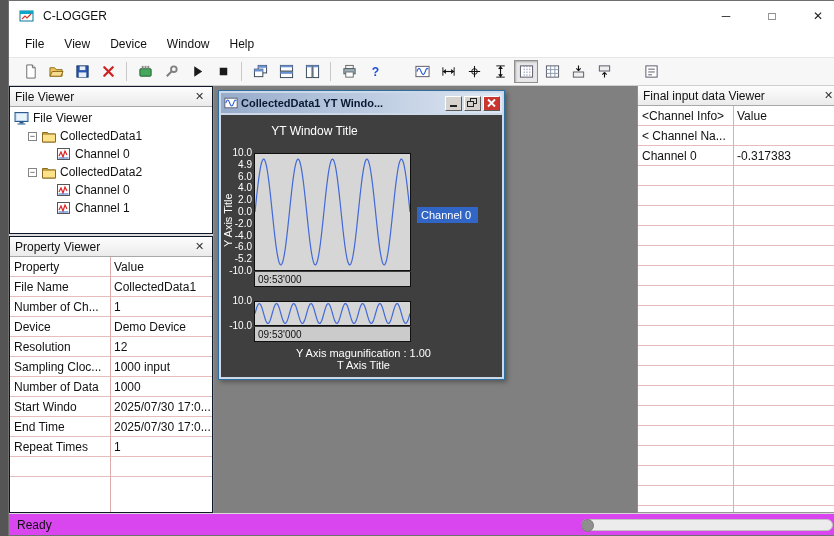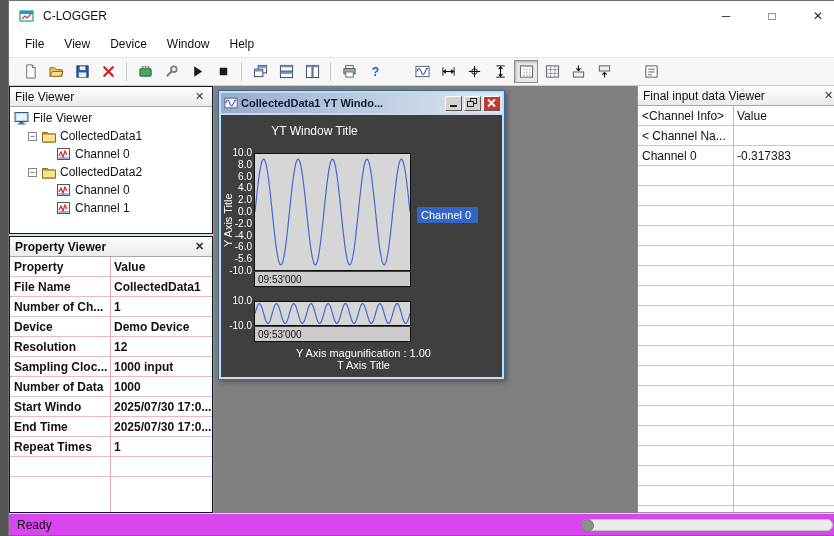--- a/index.html
+++ b/index.html
@@ -26,21 +26,21 @@
   .tb-btn.pressed{border:1px solid #8f8f8f;background:#e8e8e8;box-shadow:inset 1px 1px 2px rgba(0,0,0,.25);}
   .tb-sep{width:1px;height:19px;background:#c8c8c8;margin:0 5px;}
   .tb-sep.wide{background:transparent;margin:0 10px;}
 
   
   .main{flex:1;display:flex;min-height:0;background:#9a9a9a;}
   .left-col{width:205px;flex:0 0 205px;display:flex;flex-direction:column;background:#dcdcdc;border-right:1px solid #8e8e8e;}
   .right-col{width:204px;flex:0 0 204px;display:flex;flex-direction:column;background:#fff;border-left:1px solid #8e8e8e;}
   .panel{display:flex;flex-direction:column;background:#fff;border:1px solid #0f172a;min-height:0;}
   .panel.file-viewer{height:148px;flex:0 0 148px;margin-bottom:2px;}
-  .panel.property-viewer{flex:1;font-weight:bold;}
+  .panel.property-viewer{flex:1;}
   .panel.final-viewer{flex:1;border:none;border-bottom:1px solid #979797;}
   .panel-header{height:20px;flex:0 0 20px;background:linear-gradient(#fdfdfd,#ebebeb);
                 border-bottom:1px solid #a8a8a8;display:flex;align-items:center;padding:0 5px;}
   .panel-title{flex:1;white-space:nowrap;overflow:hidden;}
   .panel-close{width:15px;text-align:center;font-size:11px;color:#333;cursor:default;}
 
   
   .tree{flex:1;background:#fff;padding-top:2px;overflow:hidden;}
   .tree-row{height:18px;display:flex;align-items:center;white-space:nowrap;}
   .expander{width:9px;height:9px;border:1px solid #848484;background:#fff;color:#333;
@@ -417,29 +417,29 @@
               </svg>
           </span>
         </div>
 
         <div class="ytwin-content">
           <div class="yt-chart-title">YT Window Title</div>
           <div class="yt-ytitle">Y Axis Title</div>
 
           <div class="yt-ylabels" id="ylabels1">
               <span>10.0</span>
-              <span>8.0</span>
+              <span>4.9</span>
               <span>6.0</span>
               <span>4.0</span>
               <span>2.0</span>
               <span>0.0</span>
               <span>-2.0</span>
               <span>-4.0</span>
               <span>-6.0</span>
-              <span>-5.6</span>
+              <span>-5.2</span>
               <span>-10.0</span>
             </div>
           <div class="yt-plot" id="plot1">
             <svg class="wave" id="wave1" viewBox="0 0 100 100" preserveAspectRatio="none">
                 <polyline points="0.00,50.00 0.38,45.05 0.77,40.16 1.15,35.39 1.54,30.78 1.92,26.41 2.31,22.31 2.69,18.54 3.08,15.15 3.46,12.16 3.85,9.62 4.23,7.56 4.62,6.00 5.00,4.96 5.38,4.45 5.77,4.48 6.15,5.05 6.54,6.15 6.92,7.77 7.31,9.88 7.69,12.47 8.08,15.51 8.46,18.95 8.85,22.75 9.23,26.88 9.62,31.29 10.00,35.91 10.38,40.70 10.77,45.60 11.15,50.55 11.54,55.50 11.92,60.38 12.31,65.13 12.69,69.71 13.08,74.06 13.46,78.12 13.85,81.85 14.23,85.21 14.62,88.14 15.00,90.63 15.38,92.64 15.77,94.14 16.15,95.12 16.54,95.57 16.92,95.48 17.31,94.85 17.69,93.70 18.08,92.02 18.46,89.85 18.85,87.21 19.23,84.13 19.62,80.65 20.00,76.80 20.38,72.64 20.77,68.21 21.15,63.57 21.54,58.76 21.92,53.85 22.31,48.90 22.69,43.96 23.08,39.09 23.46,34.35 23.85,29.79 24.23,25.47 24.62,21.45 25.00,17.76 25.38,14.45 25.77,11.56 26.15,9.12 26.54,7.17 26.92,5.73 27.31,4.80 27.69,4.41 28.08,4.56 28.46,5.25 28.85,6.46 29.23,8.19 29.62,10.42 30.00,13.11 30.38,16.24 30.77,19.76 31.15,23.64 31.54,27.84 31.92,32.30 32.31,36.96 32.69,41.78 33.08,46.70 33.46,51.65 33.85,56.59 34.23,61.45 34.62,66.17 35.00,70.70 35.38,74.99 35.77,78.98 36.15,82.63 36.54,85.90 36.92,88.74 37.31,91.12 37.69,93.02 38.08,94.40 38.46,95.27 38.85,95.60 39.23,95.39 39.62,94.64 40.00,93.37 40.38,91.58 40.77,89.31 41.15,86.56 41.54,83.39 41.92,79.82 42.31,75.90 42.69,71.68 43.08,67.20 43.46,62.51 43.85,57.68 44.23,52.75 44.62,47.80 45.00,42.87 45.38,38.02 45.77,33.32 46.15,28.81 46.54,24.55 46.92,20.60 47.31,16.99 47.69,13.77 48.08,10.98 48.46,8.65 48.85,6.81 49.23,5.47 49.62,4.67 50.00,4.40 50.38,4.67 50.77,5.47 51.15,6.81 51.54,8.65 51.92,10.98 52.31,13.77 52.69,16.99 53.08,20.60 53.46,24.55 53.85,28.81 54.23,33.32 54.62,38.02 55.00,42.87 55.38,47.80 55.77,52.75 56.15,57.68 56.54,62.51 56.92,67.20 57.31,71.68 57.69,75.90 58.08,79.82 58.46,83.39 58.85,86.56 59.23,89.31 59.62,91.58 60.00,93.37 60.38,94.64 60.77,95.39 61.15,95.60 61.54,95.27 61.92,94.40 62.31,93.02 62.69,91.12 63.08,88.74 63.46,85.90 63.85,82.63 64.23,78.98 64.62,74.99 65.00,70.70 65.38,66.17 65.77,61.45 66.15,56.59 66.54,51.65 66.92,46.70 67.31,41.78 67.69,36.96 68.08,32.30 68.46,27.84 68.85,23.64 69.23,19.76 69.62,16.24 70.00,13.11 70.38,10.42 70.77,8.19 71.15,6.46 71.54,5.25 71.92,4.56 72.31,4.41 72.69,4.80 73.08,5.73 73.46,7.17 73.85,9.12 74.23,11.56 74.62,14.45 75.00,17.76 75.38,21.45 75.77,25.47 76.15,29.79 76.54,34.35 76.92,39.09 77.31,43.96 77.69,48.90 78.08,53.85 78.46,58.76 78.85,63.57 79.23,68.21 79.62,72.64 80.00,76.80 80.38,80.65 80.77,84.13 81.15,87.21 81.54,89.85 81.92,92.02 82.31,93.70 82.69,94.85 83.08,95.48 83.46,95.57 83.85,95.12 84.23,94.14 84.62,92.64 85.00,90.63 85.38,88.14 85.77,85.21 86.15,81.85 86.54,78.12 86.92,74.06 87.31,69.71 87.69,65.13 88.08,60.38 88.46,55.50 88.85,50.55 89.23,45.60 89.62,40.70 90.00,35.91 90.38,31.29 90.77,26.88 91.15,22.75 91.54,18.95 91.92,15.51 92.31,12.47 92.69,9.88 93.08,7.77 93.46,6.15 93.85,5.05 94.23,4.48 94.62,4.45 95.00,4.96 95.38,6.00 95.77,7.56 96.15,9.62 96.54,12.16 96.92,15.15 97.31,18.54 97.69,22.31 98.08,26.41 98.46,30.78 98.85,35.39 99.23,40.16 99.62,45.05 100.00,50.00" fill="none" stroke="#4169d8" stroke-width="1.2" vector-effect="non-scaling-stroke"></polyline>
               </svg>
           </div>
           <div class="yt-strip" id="strip1">09:53'000</div>
 
           <div class="channel-tag">Channel 0</div>

